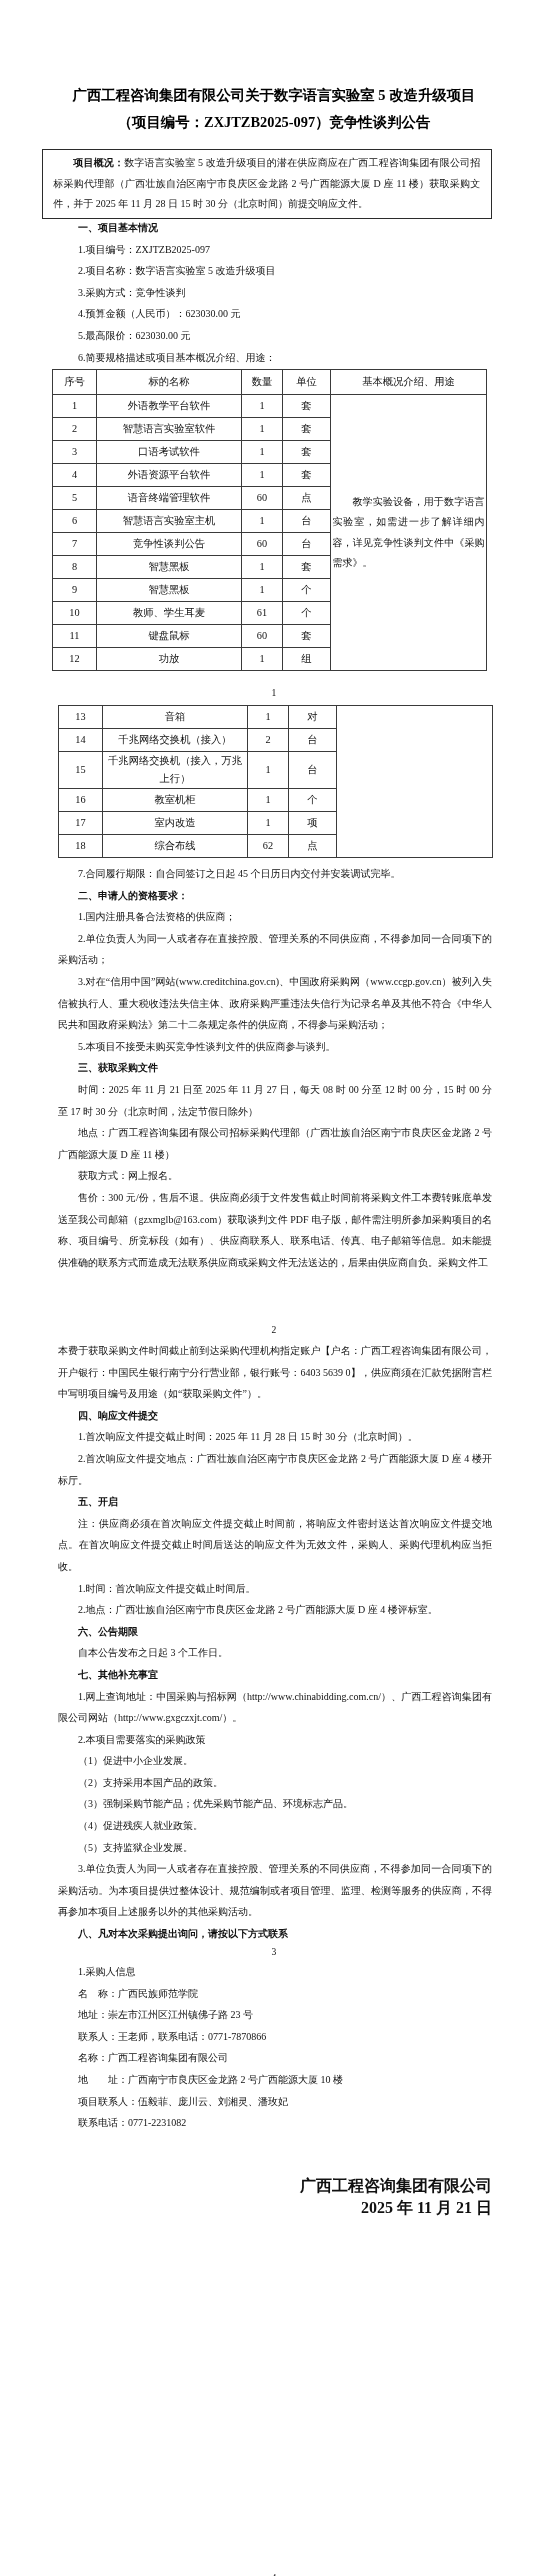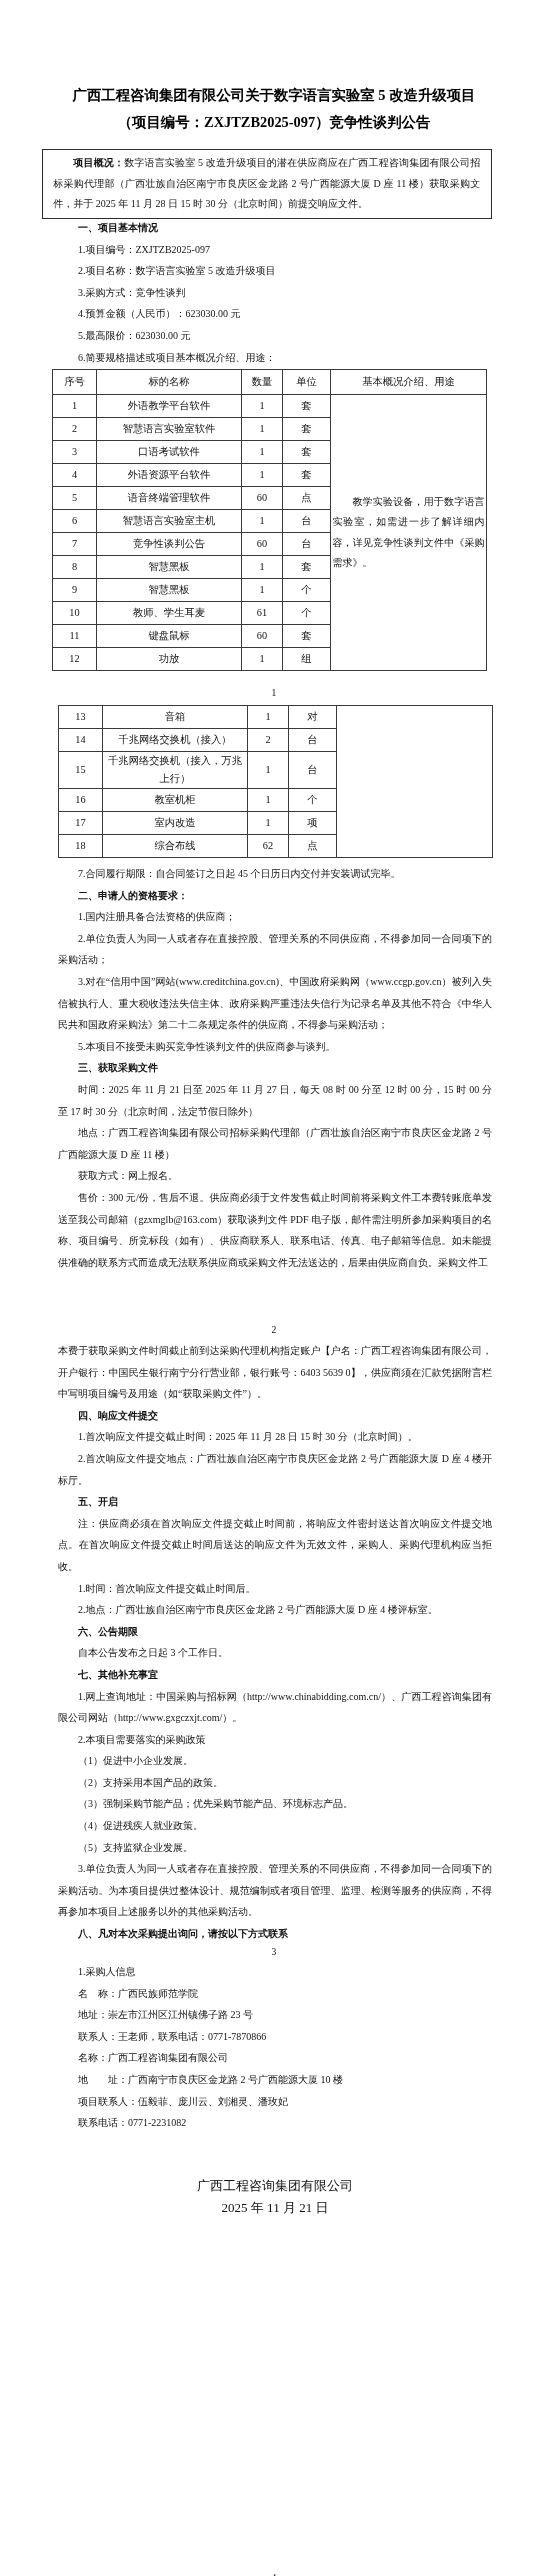--- a/index.html
+++ b/index.html
@@ -22,22 +22,22 @@
   .goods-table{border-collapse:collapse;table-layout:fixed;width:434px;}
   .goods-table td,.goods-table th{
     border:0.7px solid #3a3a3a;font-size:10.3px;font-weight:normal;
     text-align:center;vertical-align:middle;padding:0 1.4px;
     height:22px;line-height:18px;word-break:break-all;color:#111;}
   .goods-table th{height:24px;}
   .note-cell{text-align:justify;padding:0 6.8px;}
   .note-cell .para{line-height:20.5px;}
   .pageno{left:0;width:548px;text-align:center;font-size:9.6px;
           line-height:20.5px;color:#111;}
-  .sig-block{top:2131px;text-align:center;padding-right:9.6px;
-             font-size:13px;line-height:22px;}
+  .sig-block{top:2131px;text-align:right;padding-right:9.6px;
+             font-size:16px;line-height:22px;font-weight:bold;}
   .g p{margin:0;}
 </style>
 </head>
 <body>
 
 <div class="abs doc-title">
   <div>广西工程咨询集团有限公司关于数字语言实验室 5 改造升级项目</div>
   <div>（项目编号：ZXJTZB2025-097）竞争性谈判公告</div>
 </div>
 

